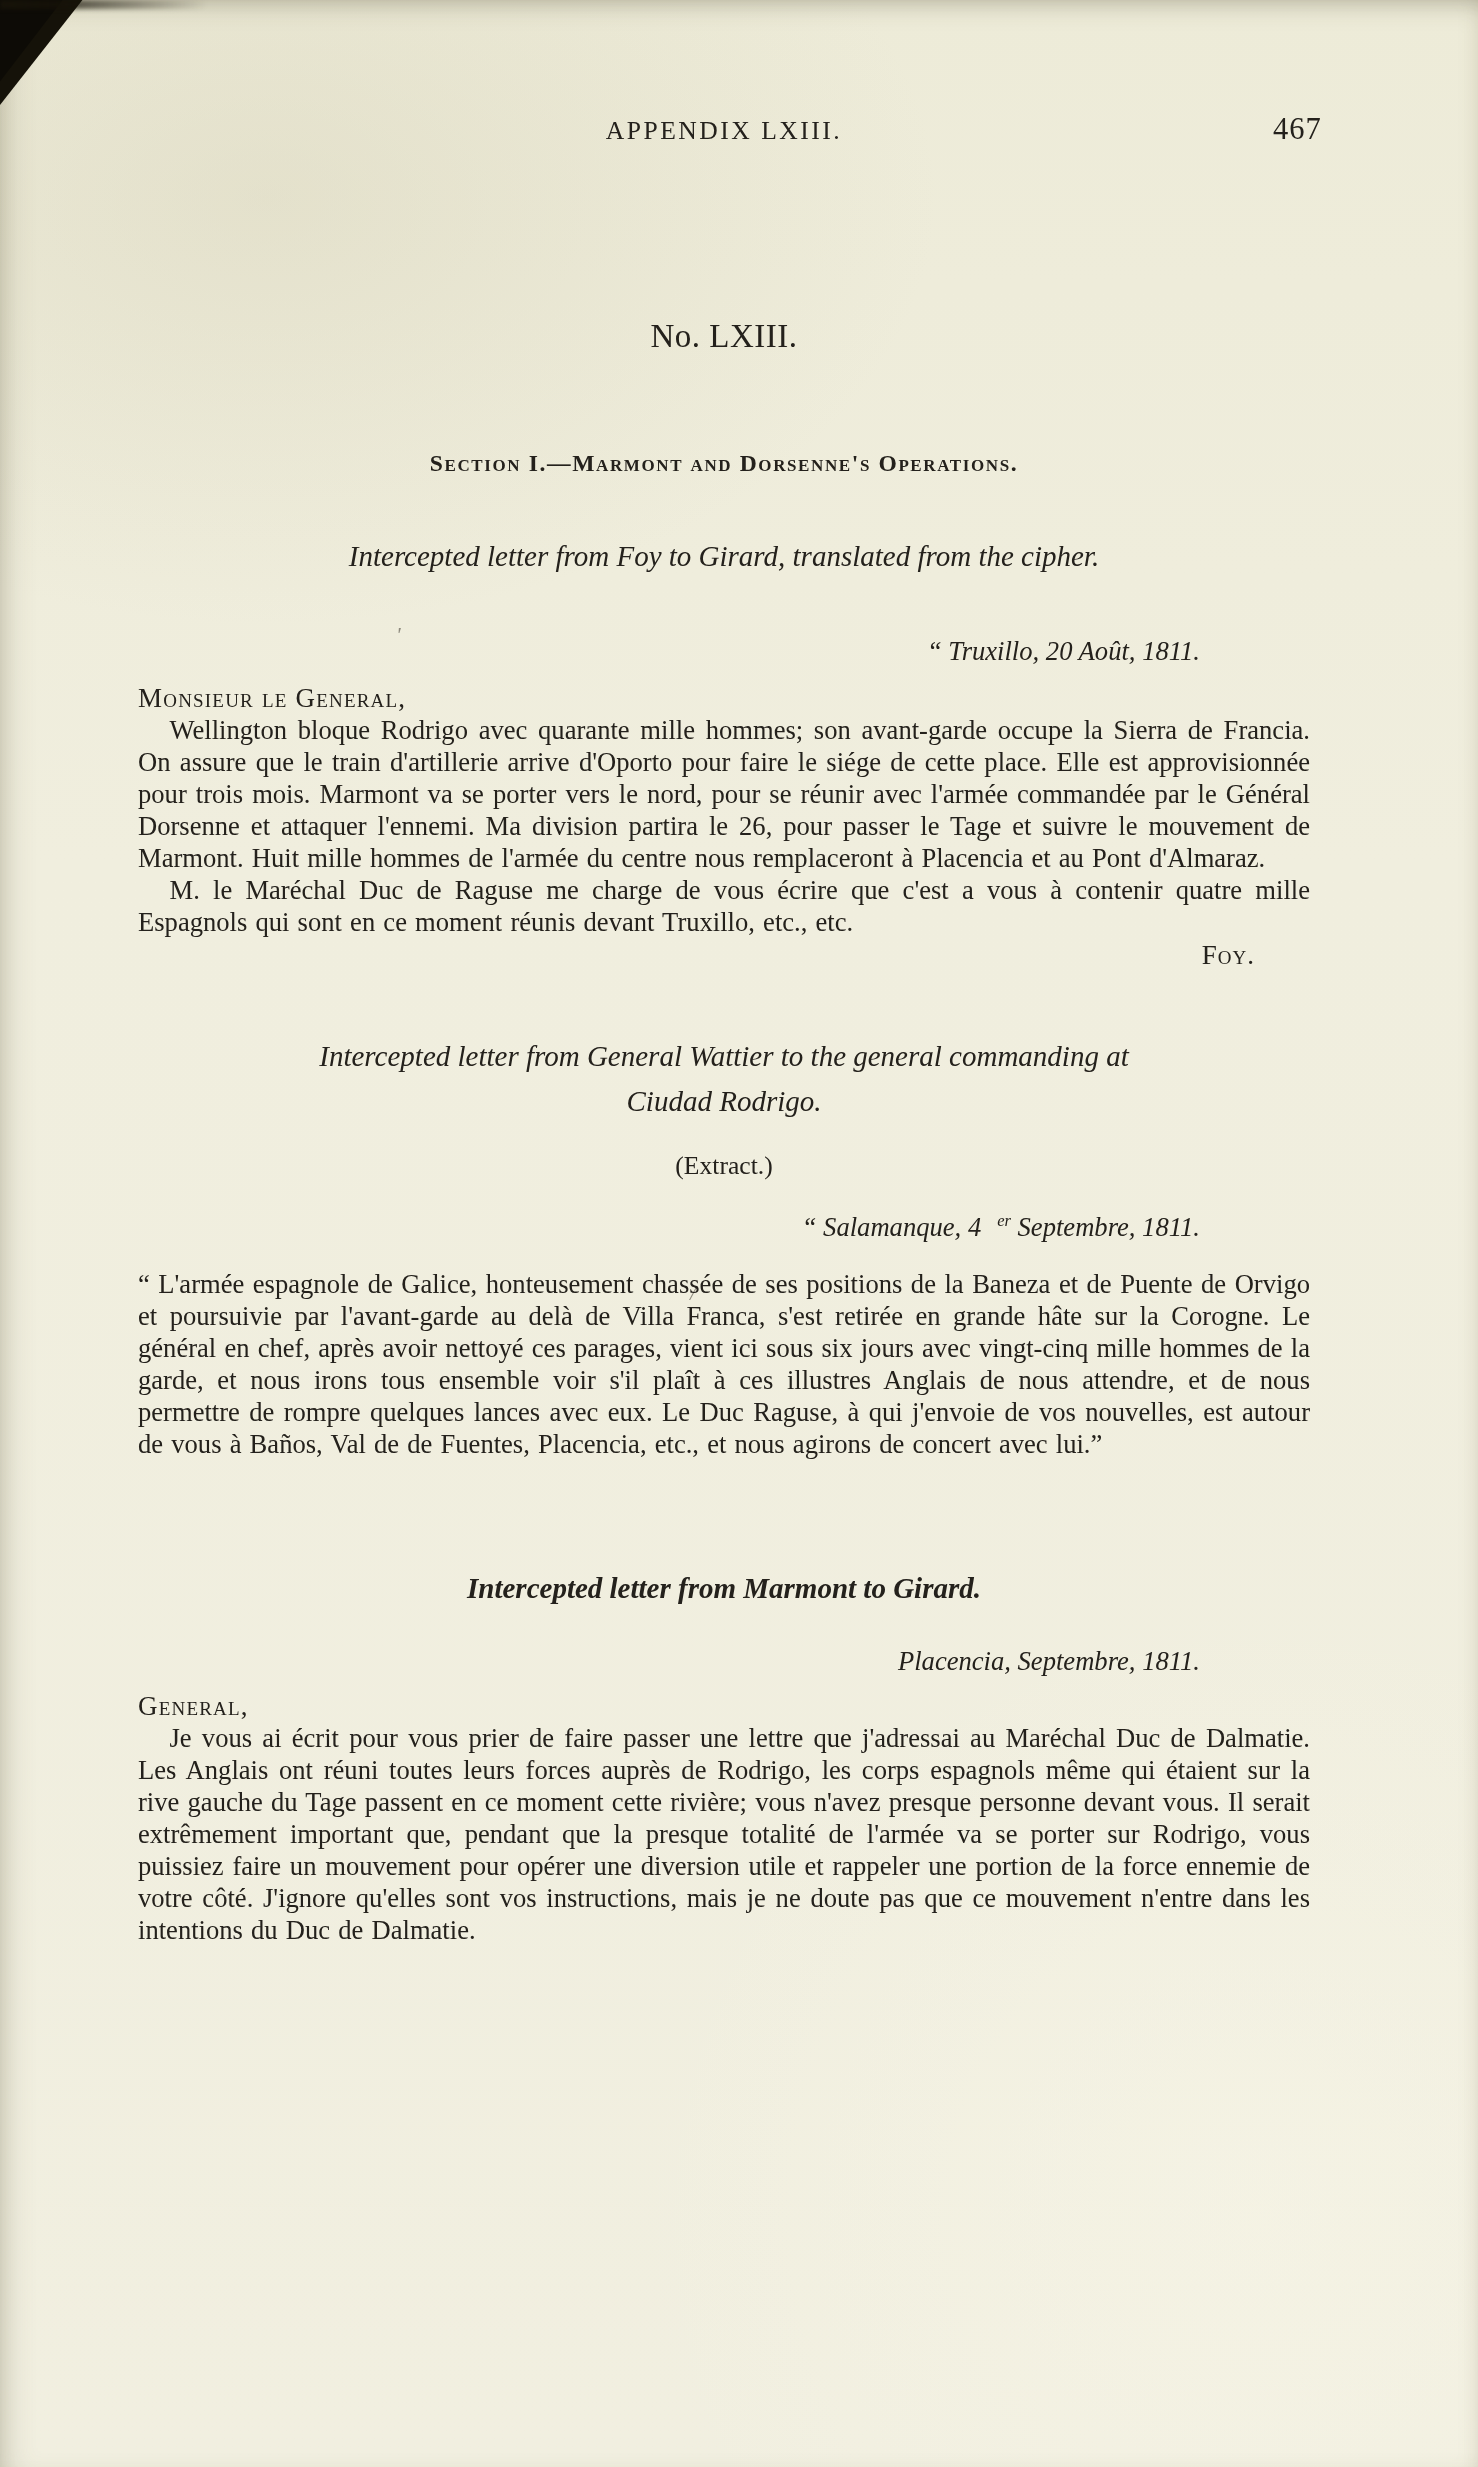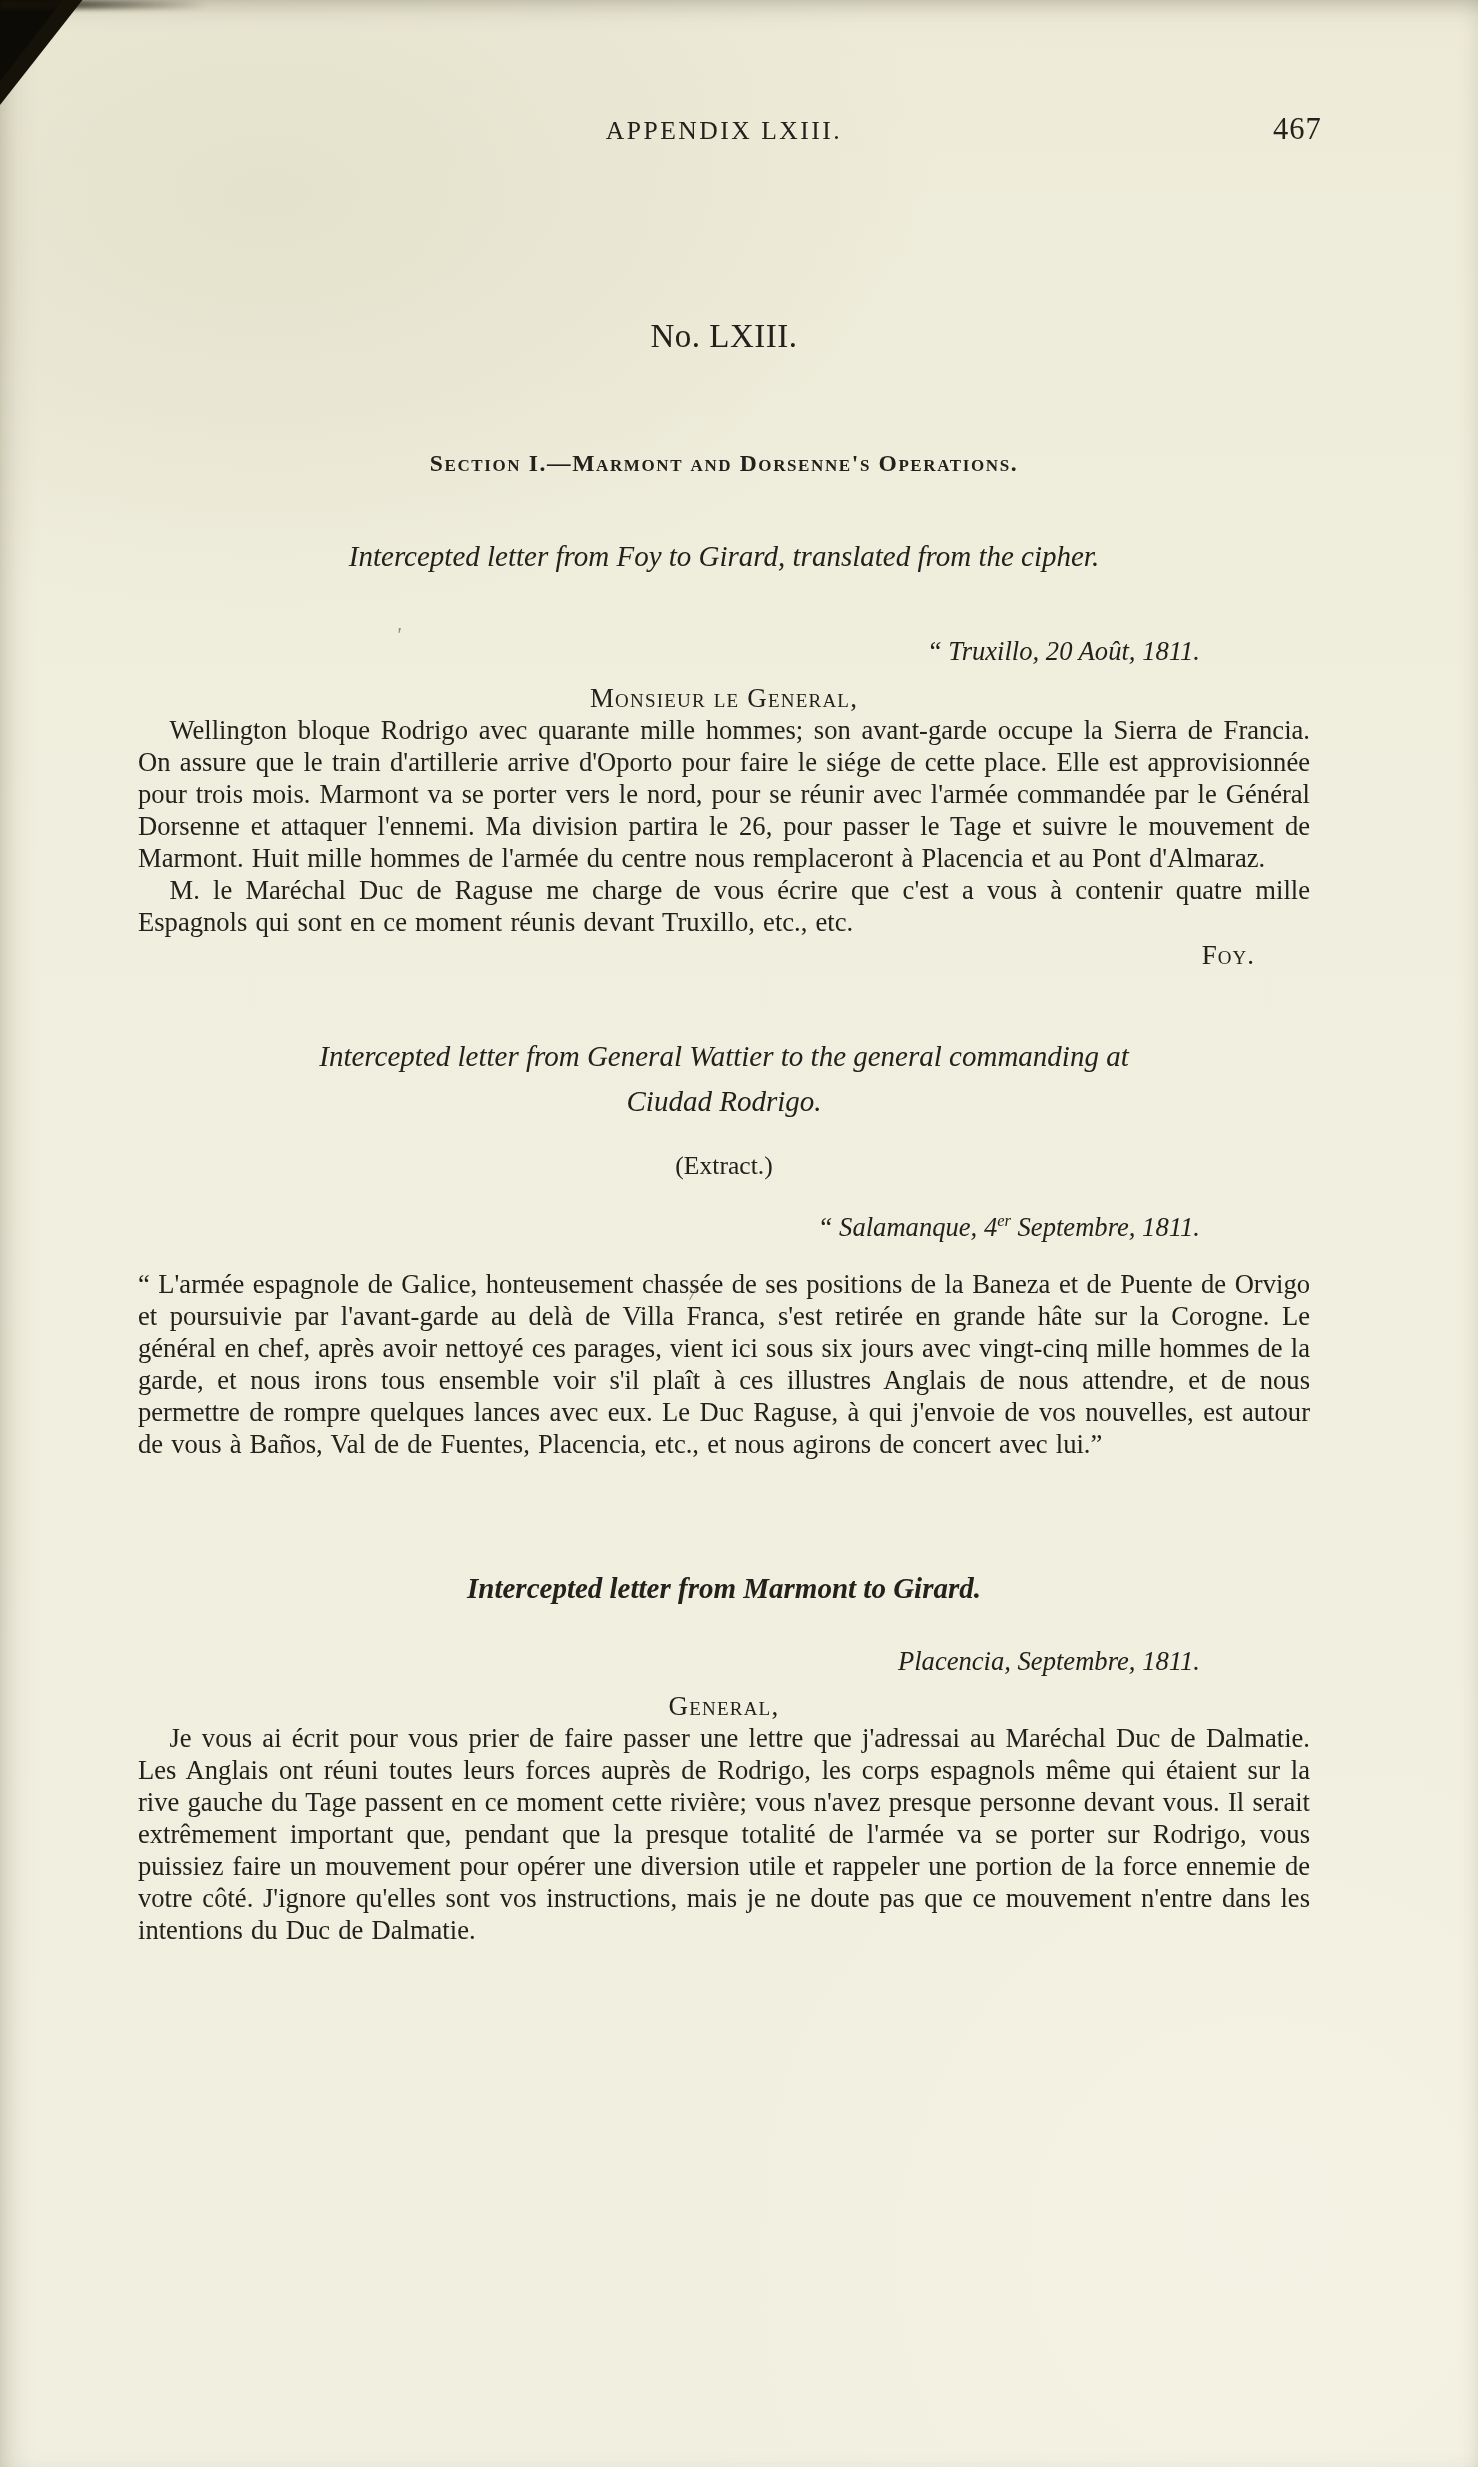--- a/index.html
+++ b/index.html
@@ -102,28 +102,28 @@
 
   .dateline {
     margin-top: 57px;
     text-align: right;
     padding-right: 110px;
     font-style: italic;
     font-size: 26.6px;
   }
   .dateline sup {
     font-size: 0.62em;
+    margin-left: 16px;
   }
 
   .salutation {
     margin-top: 15.8px;
     font-variant: small-caps;
     font-size: 27px;
     letter-spacing: 1.2px;
-    text-align: center;
   }
 
   .body-para {
     margin: 0;
     font-size: 26.6px;
     line-height: 32px;
     text-align: justify;
     word-spacing: 1.5px;
     text-indent: 31.5px;
   }

